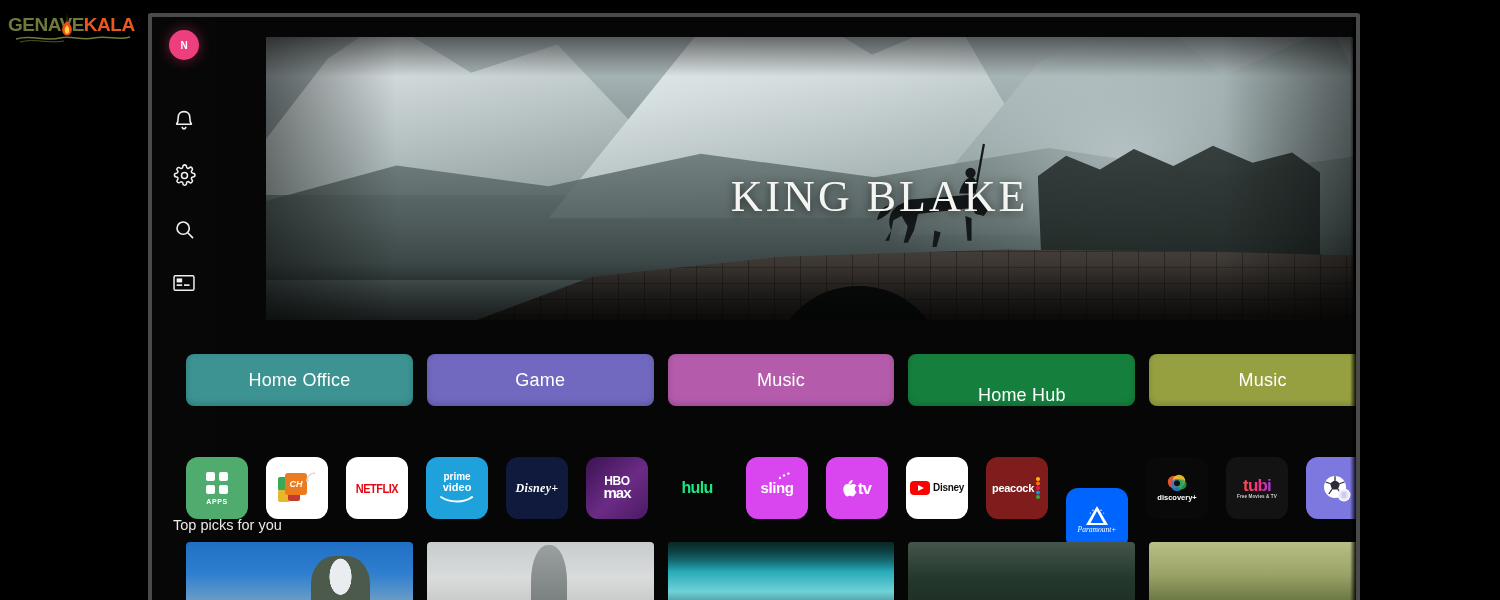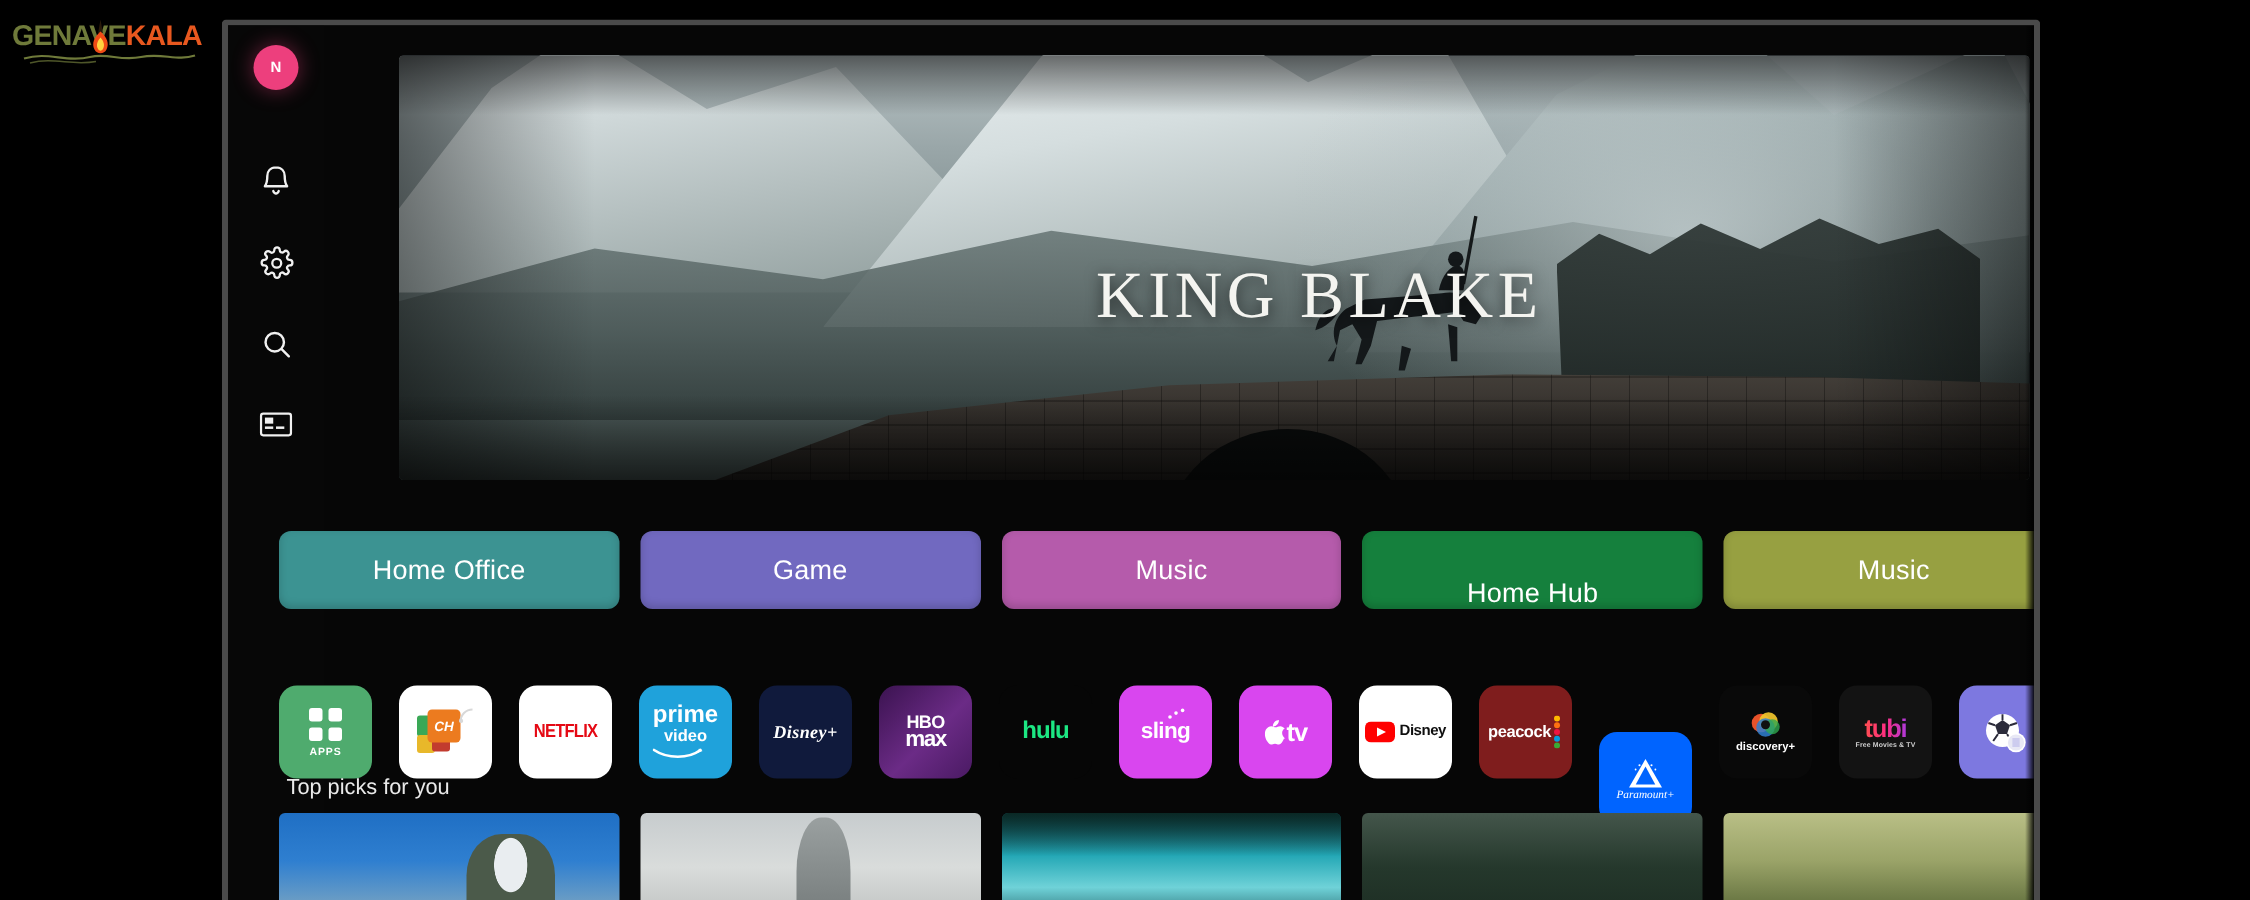--- a/index.html
+++ b/index.html
@@ -172,21 +172,21 @@
   }
   .app-tile {
     width: 62px; height: 62px; border-radius: 12px; flex: 0 0 62px;
     display: flex; align-items: center; justify-content: center;
     position: relative; overflow: hidden;
   }
   .app-lbl { font-weight: bold; line-height: 1; }
 
   
   #picks-heading {
-    position: absolute; left: 22px; top: 500px;
+    position: absolute; left: 4px; top: 500px;
     color: #e9e9e9; font-size: 14.5px;
   }
   #picks-row {
     position: absolute; left: 17px; top: 525px;
     width: 1190px; height: 80px;
     display: flex; gap: 14px;
   }
   .pick-card {
     flex: 1 1 0; height: 80px; border-radius: 4px;
     overflow: hidden; position: relative; background: #111;
@@ -331,21 +331,21 @@
           <path d="M2 10 A8 8 0 0 1 10 2" stroke="#d8d8d8" stroke-width="1.4" fill="none"></path>
           <circle cx="2.4" cy="9.6" r="1.4" fill="#d8d8d8"></circle>
               </svg>
       </div>
           </div>
           <div class="app-tile" style="background: rgb(255, 255, 255);">
             <span class="app-lbl" style="color:#e50914;font-size:11px;letter-spacing:-.5px;font-weight:900;transform:scaleY(1.15)">NETFLIX</span>
           </div>
           <div class="app-tile" style="background: rgb(31, 162, 219);">
             <div style="text-align:center;line-height:1.05">
-        <div style="color:#fff;font-size:16px;font-weight:bold">prime</div>
+        <div style="color:#fff;font-size:10px;font-weight:bold">prime</div>
         <div style="color:#fff;font-size:11px;font-weight:bold">video</div>
         <svg width="34" height="9" viewBox="0 0 34 9" style="display:block;margin-top:1px">
           <path d="M1 2 C10 8 24 8 32 2" stroke="#fff" stroke-width="1.8" fill="none" stroke-linecap="round"></path>
           <path d="M31 1 L33.4 2.6 L30 4" fill="#fff"></path>
               </svg>
             </div>
           </div>
           <div class="app-tile" style="background: rgb(16, 26, 60);">
             <span class="app-lbl" style="color:#fff;font-size:12px;font-family:'Liberation Serif',serif;font-style:italic;letter-spacing:.3px">Disney+</span>
           </div>

